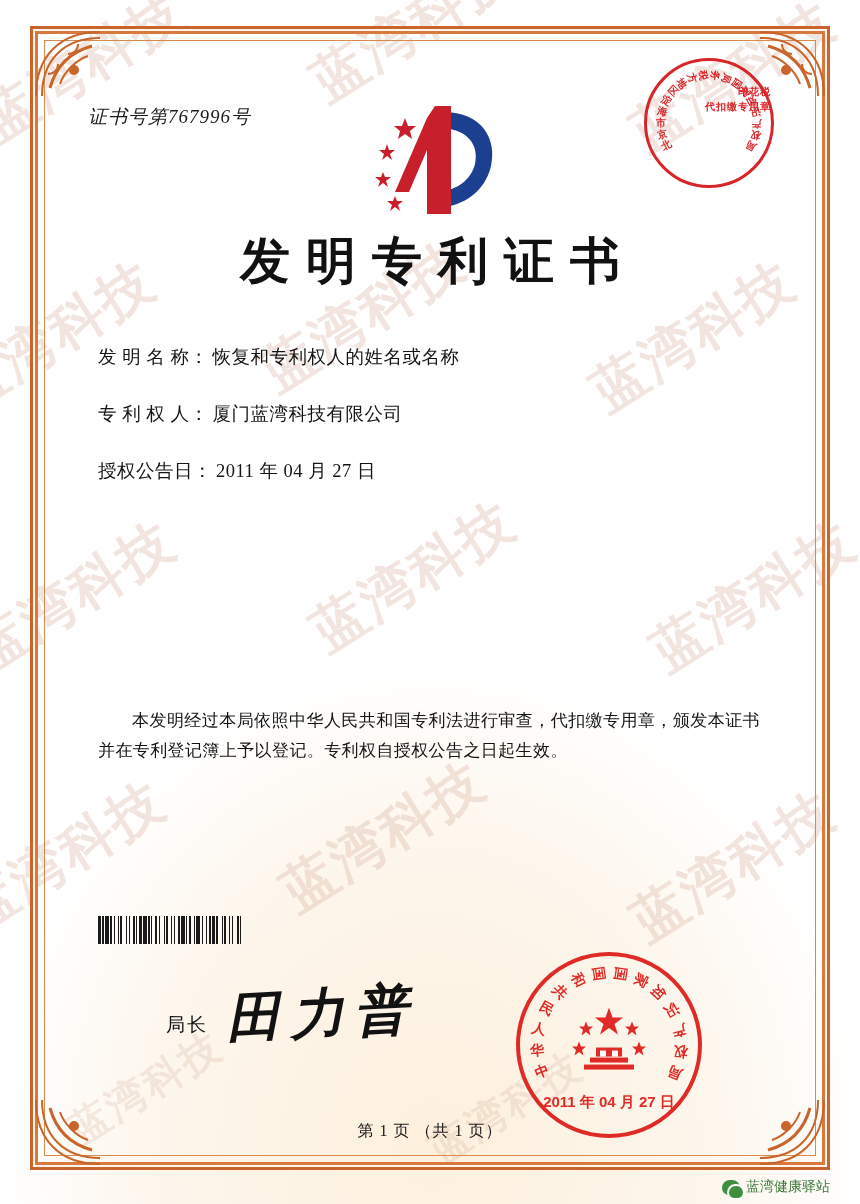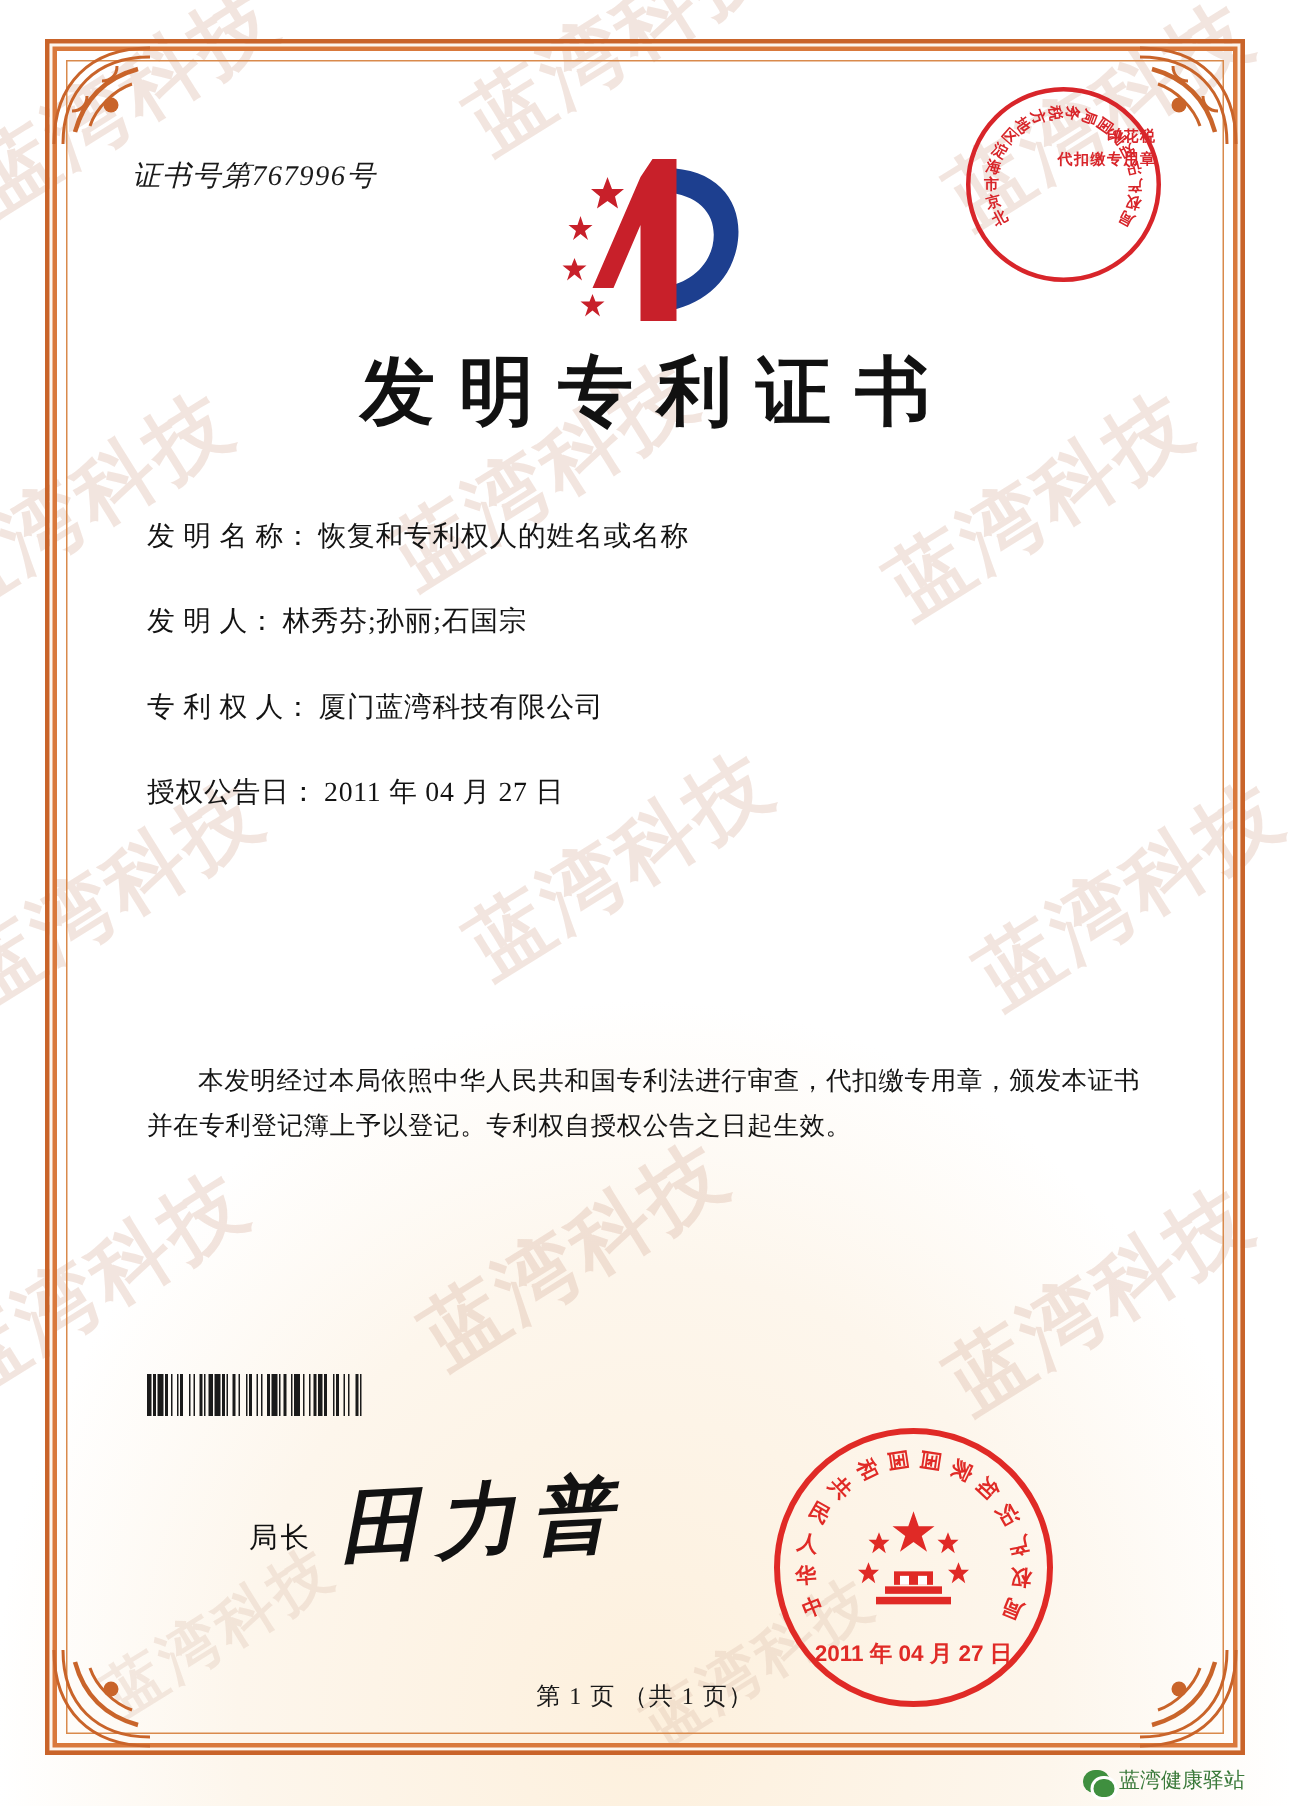--- a/index.html
+++ b/index.html
@@ -424,24 +424,20 @@
       <div>代扣缴专用章</div>
     </div>
   </div>
 
   <div class="title">发明专利证书</div>
 
   <div class="fields">
     <div class="field-row">
       <span class="field-label">发 明 名 称：</span>
       <span class="field-value">恢复和专利权人的姓名或名称</span>
-    </div>
-    <div class="field-row">
-      <span class="field-label">发 明 人：</span>
-      <span class="field-value">林秀芬;孙丽;石国宗</span>
     </div>
     <div class="field-row">
       <span class="field-label">专 利 权 人：</span>
       <span class="field-value">厦门蓝湾科技有限公司</span>
     </div>
     <div class="field-row">
       <span class="field-label">授权公告日：</span>
       <span class="field-value">2011 年 04 月 27 日</span>
     </div>
   </div>

